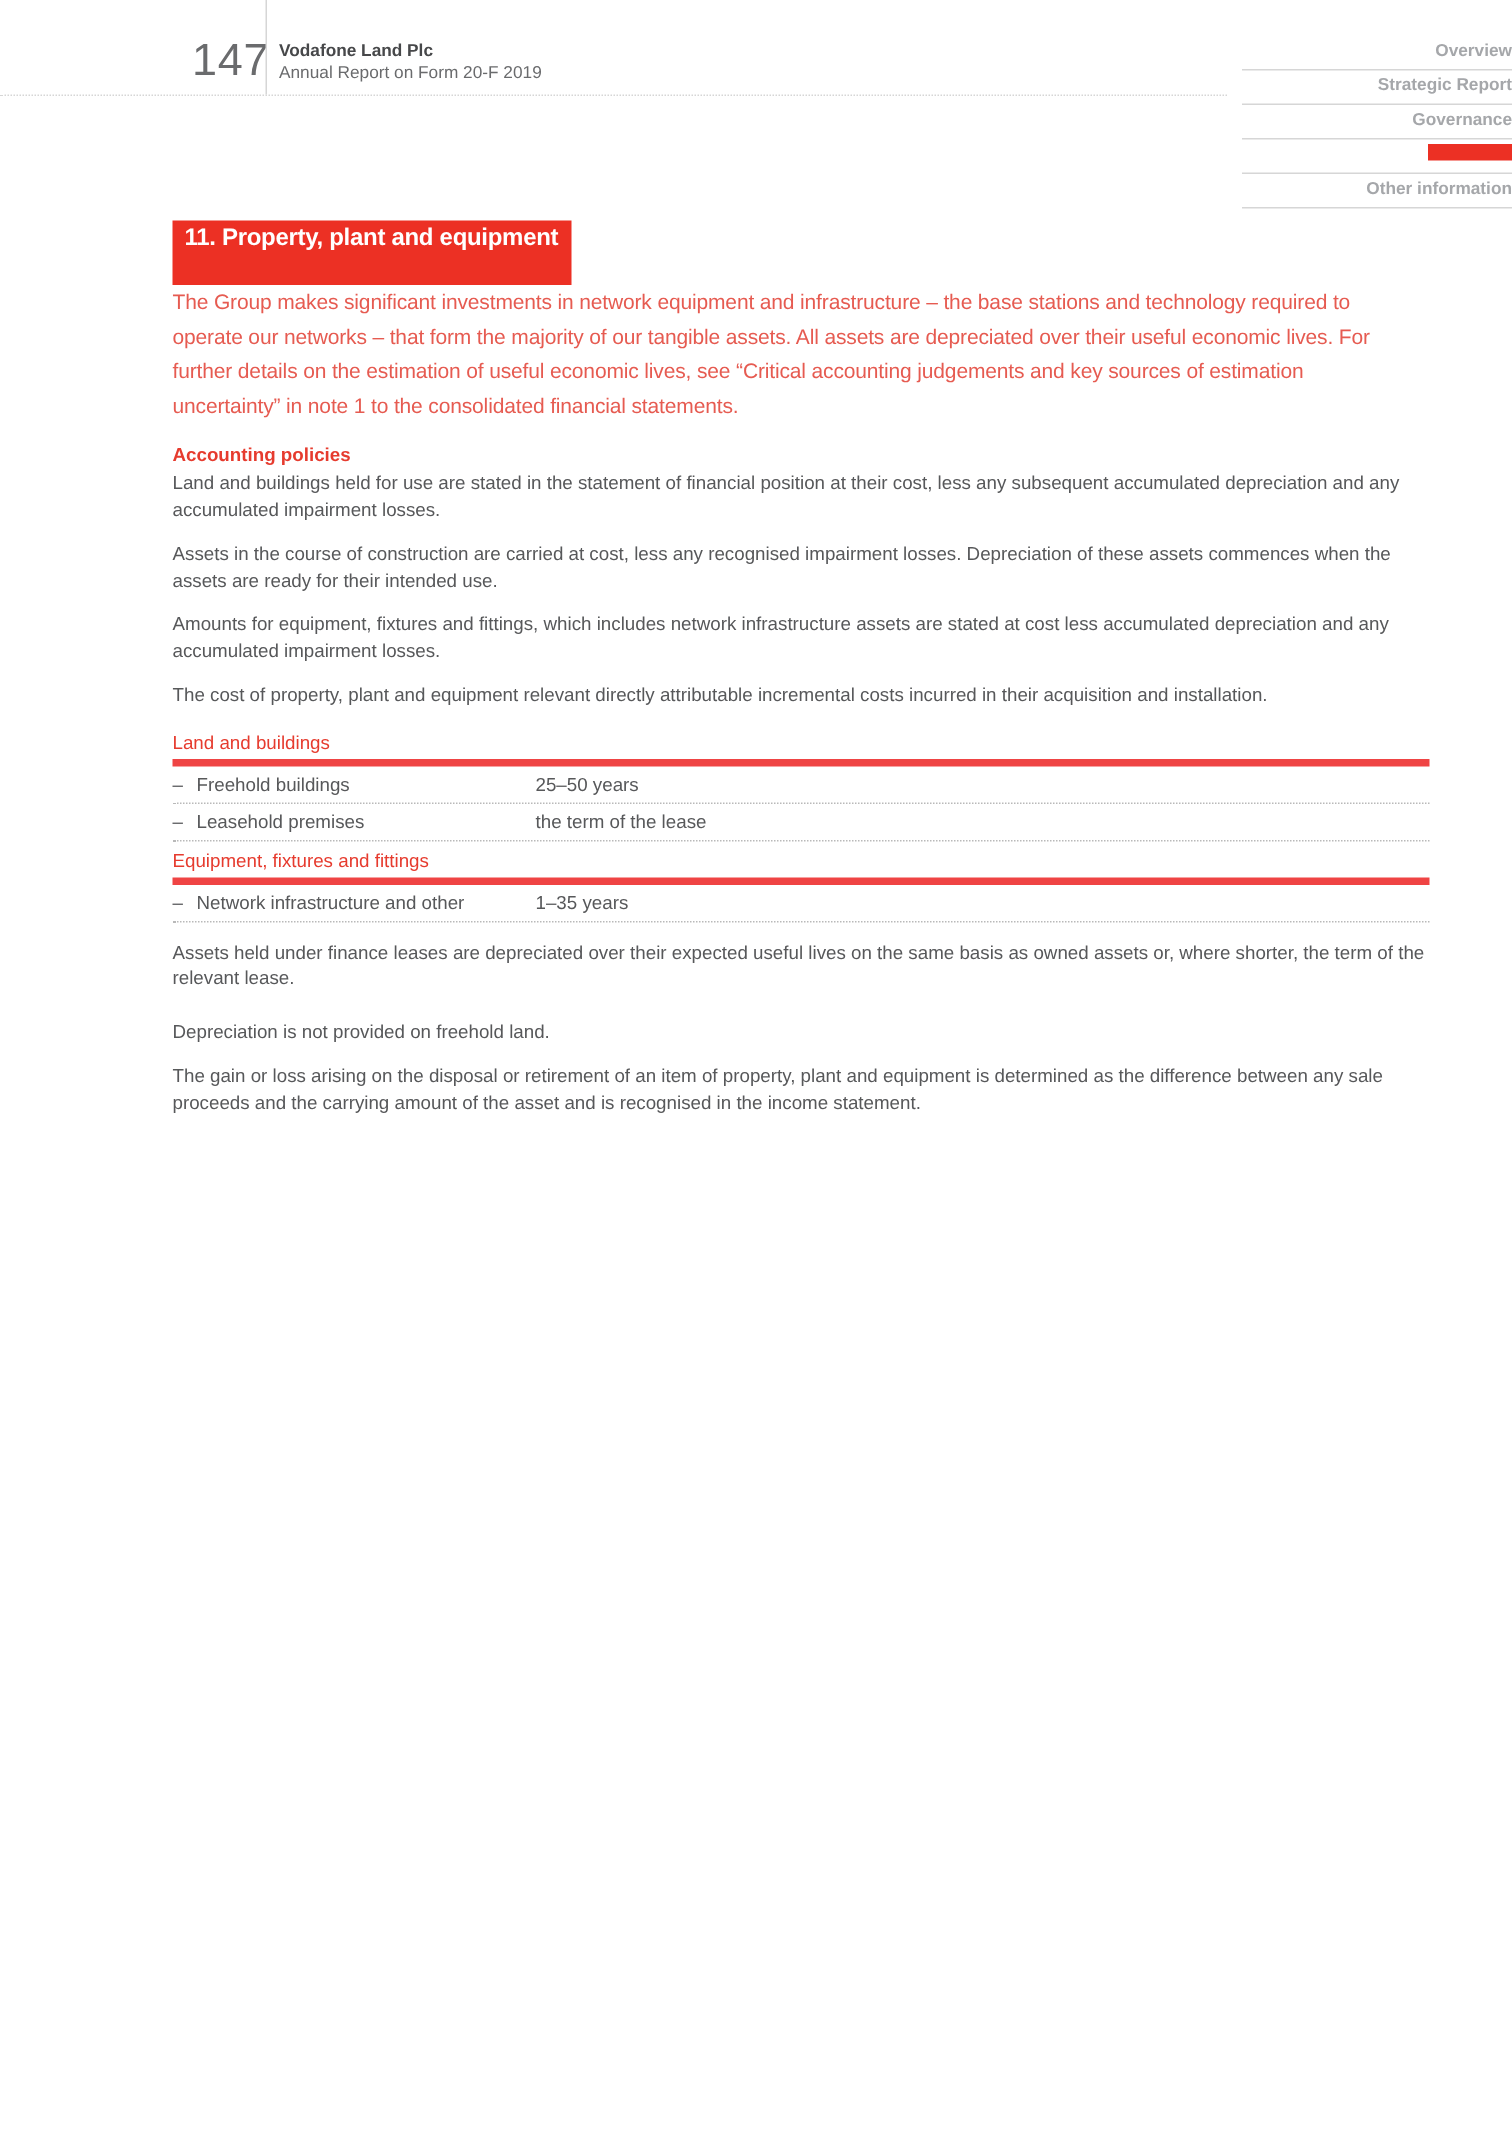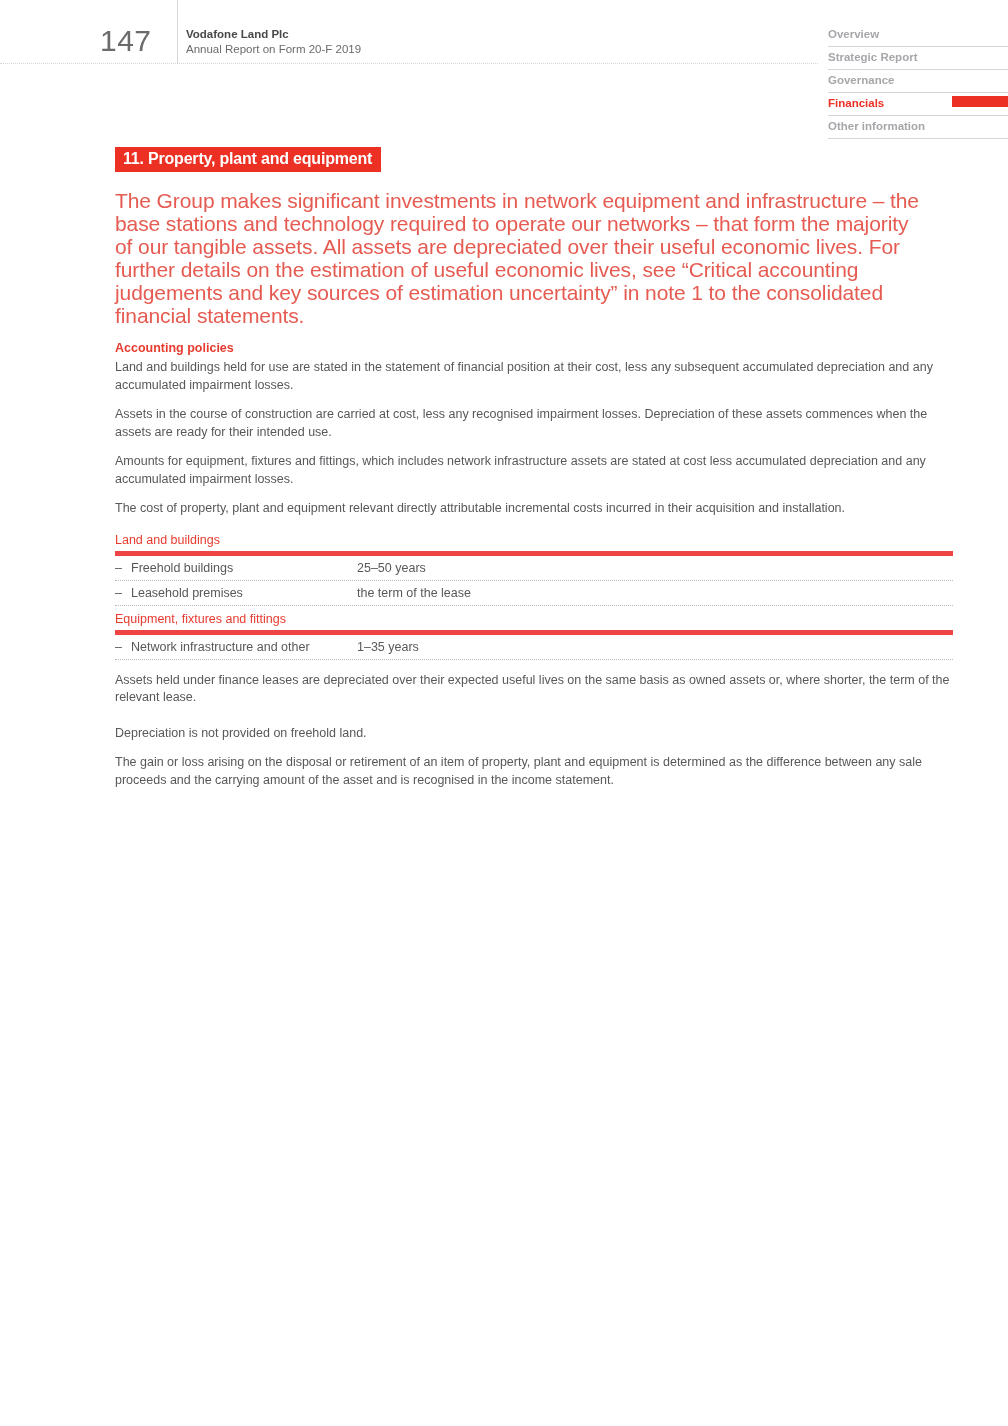--- a/index.html
+++ b/index.html
@@ -8,21 +8,21 @@
     position:relative;
     width:1008px; height:1426px;
     margin:0 auto;
     background:#ffffff;
     font-family:"Liberation Sans", sans-serif;
     overflow:hidden;
   }
 
   
   .page-num {
-    position:absolute; left:100px; top:24px;
+    position:absolute; left:128px; top:24px;
     font-size:30px; font-weight:400; color:var(--header-gray,#6a6b6d);
     letter-spacing:0.5px;
   }
   .v-divider {
     position:absolute; left:177px; top:0; width:1px; height:63px;
     background:var(--rule-gray,#d8d8d8);
   }
   .title-block { position:absolute; left:186px; top:28px; }
   .company { font-size:11.5px; font-weight:bold; color:#47484a; }
   .report  { font-size:11.5px; color:var(--header-gray,#6a6b6d); margin-top:3px; }
@@ -35,41 +35,42 @@
   .nav {
     position:absolute; left:828px; top:24px; width:180px;
     font-size:11.5px; font-weight:bold;
   }
   .nav-item {
     position:relative;
     padding:4px 0 6px 0;
     border-bottom:1px solid var(--rule-gray,#d6d6d6);
     color:var(--nav-gray,#a5a7aa);
     cursor:pointer;
+    text-align:right;
   }
   .nav-item.active { color:var(--brand-red,#ec3024); }
   .nav-active-bar {
     position:absolute; right:-0px; top:3px;
     width:56px; height:11px;
     background:var(--brand-red,#ec3024);
   }
 
   
   .main { position:absolute; left:115px; top:147px; width:838px; }
   .section-title {
     display:inline-block;
     background:var(--brand-red,#ec3024);
     color:#ffffff;
     font-size:16px; font-weight:bold;
-    padding:3px 9px 4px 8px;
+    padding:3px 9px 22px 8px;
     letter-spacing:-0.2px;
   }
   .intro {
-    margin-top:17px; width:808px;
-    font-size:21px; line-height:23px;
+    width:808px;
+    font-size:14px; line-height:23px;
     color:var(--intro-red,#e65b51);
     letter-spacing:-0.1px;
   }
   .policies-head {
     margin-top:14px;
     font-size:12.5px; font-weight:bold;
     color:var(--subhead-red,#e63b2e);
   }
   .body-p {
     margin-top:12px;

